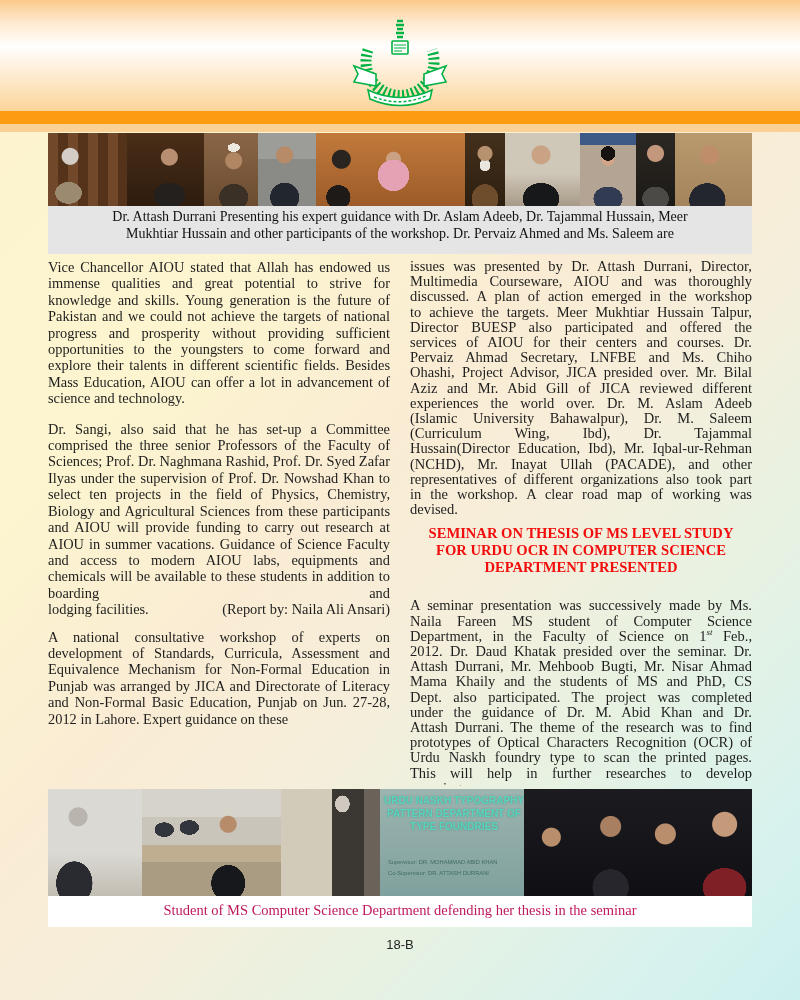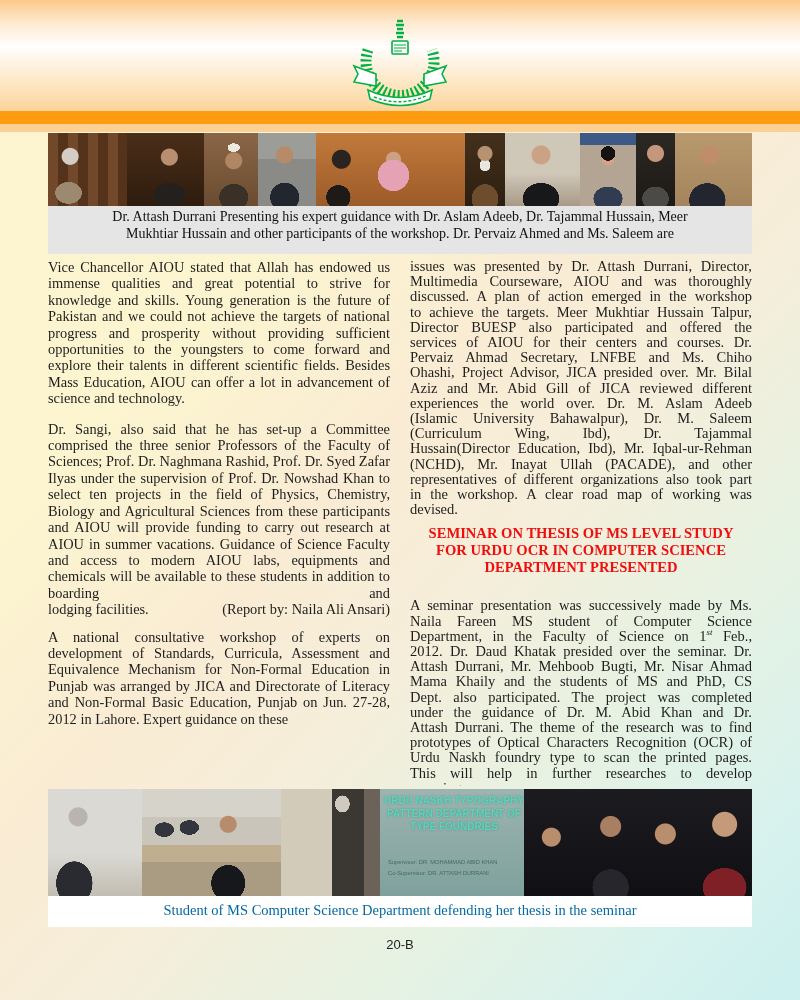--- a/index.html
+++ b/index.html
@@ -12,21 +12,21 @@
   .bar-orange{position:absolute;top:111px;left:0;right:0;height:13px;background:#fd9c11;}
   .bar-light{position:absolute;top:124px;left:0;right:0;height:8px;background:#fbd094;}
   .logo{position:absolute;top:16px;left:50%;transform:translateX(-50%);}
   
   .content{position:absolute;left:48px;top:133px;width:704px;}
   .photo-box{background:#ffffff;}
   .strip{display:flex;height:73px;overflow:hidden;}
   .strip2{display:flex;height:107px;overflow:hidden;}
   .seg{position:relative;overflow:hidden;}
   .caption{background:#e5e5e5;text-align:center;color:#111;font-size:14px;line-height:16.5px;padding:3px 10px 12px;}
-  .caption2{background:#fff;text-align:center;color:#0369a1;font-size:14.5px;line-height:17px;padding:6px 10px 8px;}
+  .caption2{background:#fff;text-align:center;color:#be185d;font-size:14.5px;line-height:17px;padding:6px 10px 8px;}
   
   .columns{display:flex;gap:20px;margin-top:5px;height:527px;overflow:hidden;color:#1e1e1e;justify-content:space-between;}
   .col{width:342px;}
   .col p{margin:0;text-align:justify;}
   .col-left p{font-size:14.4px;line-height:16.4px;}
   .col-right p{font-size:14.5px;line-height:15.2px;word-spacing:3px;}
   .mb14{margin-bottom:14px !important;}
   .jl{text-align-last:justify;}
   .line-flex{display:flex;justify-content:space-between;font-size:14.4px;line-height:16.4px;margin-bottom:10px;}
   .red-h{color:#f20d0d;font-weight:bold;text-align:center;font-size:14.6px;line-height:18px;margin:0 0 11px;}
@@ -119,15 +119,15 @@
             <div>TYPE FOUNDRIES</div>
           </div>
           <div class="slide-small first">Supervisor:  DR. MOHAMMAD ABID KHAN</div>
           <div class="slide-small">Co-Supervisor:  DR. ATTASH DURRANI</div>
         </div>
         <div class="seg" style="flex:230;background:radial-gradient(circle at 12% 45%,#b98e6d 0 9px,transparent 10px),radial-gradient(circle at 38% 35%,#a87f60 0 10px,transparent 11px),radial-gradient(circle at 62% 42%,#b98e6d 0 10px,transparent 11px),radial-gradient(circle at 88% 33%,#c59a7a 0 12px,transparent 13px),radial-gradient(ellipse 36px 32px at 88% 92%,#7e2026 0 60%,transparent 61%),radial-gradient(ellipse 30px 30px at 38% 92%,#26262c 0 60%,transparent 61%),linear-gradient(180deg,#1b1b20,#101014);"></div>
       </div>
       <div class="caption2">Student of MS Computer Science Department defending her thesis in the seminar</div>
     </div>
 
-    <div class="page-number">20-B</div>
+    <div class="page-number">18-B</div>
   </div>
 </div>
 
 </body></html>

